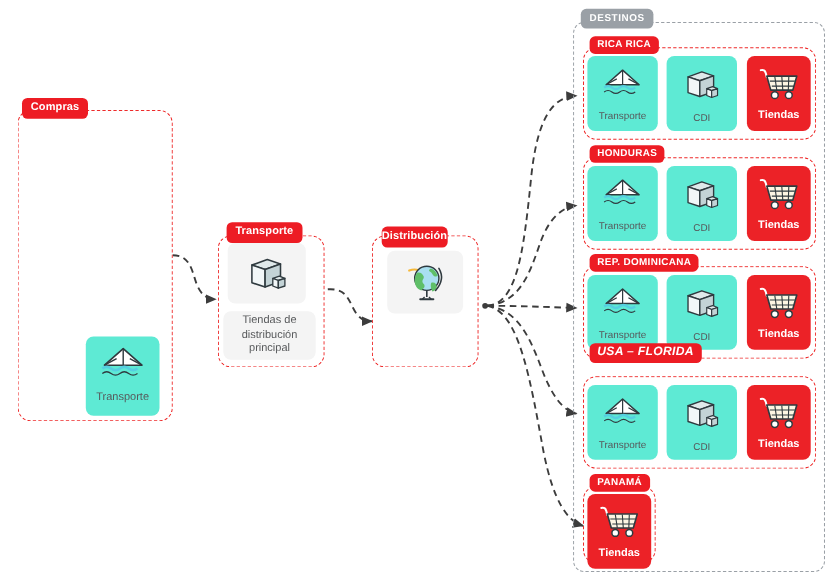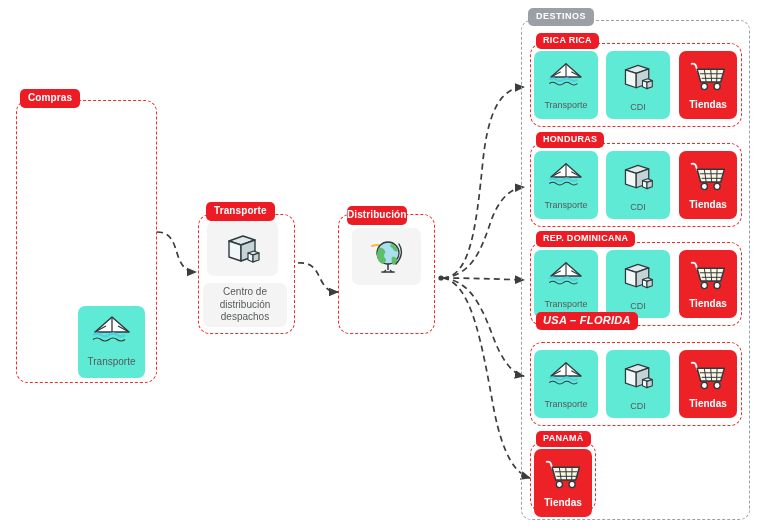--- a/index.html
+++ b/index.html
@@ -122,21 +122,21 @@
       <svg width="44" height="38" viewBox="0 0 44 38">
         <path d="M8 11 L22 6 L34 10 L20 15 Z" fill="#dfe9ea" stroke="#2f3a3f" stroke-width="1.4" stroke-linejoin="round"></path>
         <path d="M8 11 L20 15 L20 31 L8 27 Z" fill="#f2f7f8" stroke="#2f3a3f" stroke-width="1.4" stroke-linejoin="round"></path>
         <path d="M20 15 L34 10 L34 26 L20 31 Z" fill="#c3d3d6" stroke="#2f3a3f" stroke-width="1.4" stroke-linejoin="round"></path>
         <path d="M27 23 L33 21 L38 23 L32 25 Z" fill="#dfe9ea" stroke="#2f3a3f" stroke-width="1.2" stroke-linejoin="round"></path>
         <path d="M27 23 L32 25 L32 32 L27 30 Z" fill="#f2f7f8" stroke="#2f3a3f" stroke-width="1.2" stroke-linejoin="round"></path>
         <path d="M32 25 L38 23 L38 30 L32 32 Z" fill="#c3d3d6" stroke="#2f3a3f" stroke-width="1.2" stroke-linejoin="round"></path>
       </svg>
     </span>
   </div>
-  <div class="captile" style="left:203px;top:283px;width:84px;height:44px;font-size:10px;padding:0 3px;box-sizing:border-box;">Centro de distribución despachos</div>
+  <div class="captile" style="left:203px;top:283px;width:84px;height:44px;font-size:10px;padding:0 3px;box-sizing:border-box;">Tiendas de distribución principal</div>
 
   <div class="group" style="left:338px;top:214px;width:97px;height:120px;"></div>
   <div class="badge" style="left:347px;top:206px;padding:4px 0 5px;font-size:10px;">Distribución</div>
   <div class="tile" style="left:352px;top:228px;width:69px;height:57px;">
     <span>
       <svg width="42" height="42" viewBox="0 0 42 42">
         <path d="M6 10 q5 -2 9 0" stroke="#f6b93b" stroke-width="2" fill="none" stroke-linecap="round"></path>
         <circle cx="22" cy="17" r="11" fill="#a9dff0" stroke="#2f3a3f" stroke-width="1.3"></circle>
         <path d="M13 12 c3 -1 5 1 6 3 c1 2 -1 3 -1 5 c0 2 2 2 2 4 c0 2 -2 3 -3 4 c-4 -1 -6 -5 -6 -9 c0 -3 1 -5 2 -7z" fill="#5fbf68"></path>
         <path d="M26 8 c3 1 5 4 6 7 c-2 1 -4 0 -5 -2 c-1 -2 -3 -2 -3 -3 c0 -1 1 -2 2 -2z" fill="#5fbf68"></path>

